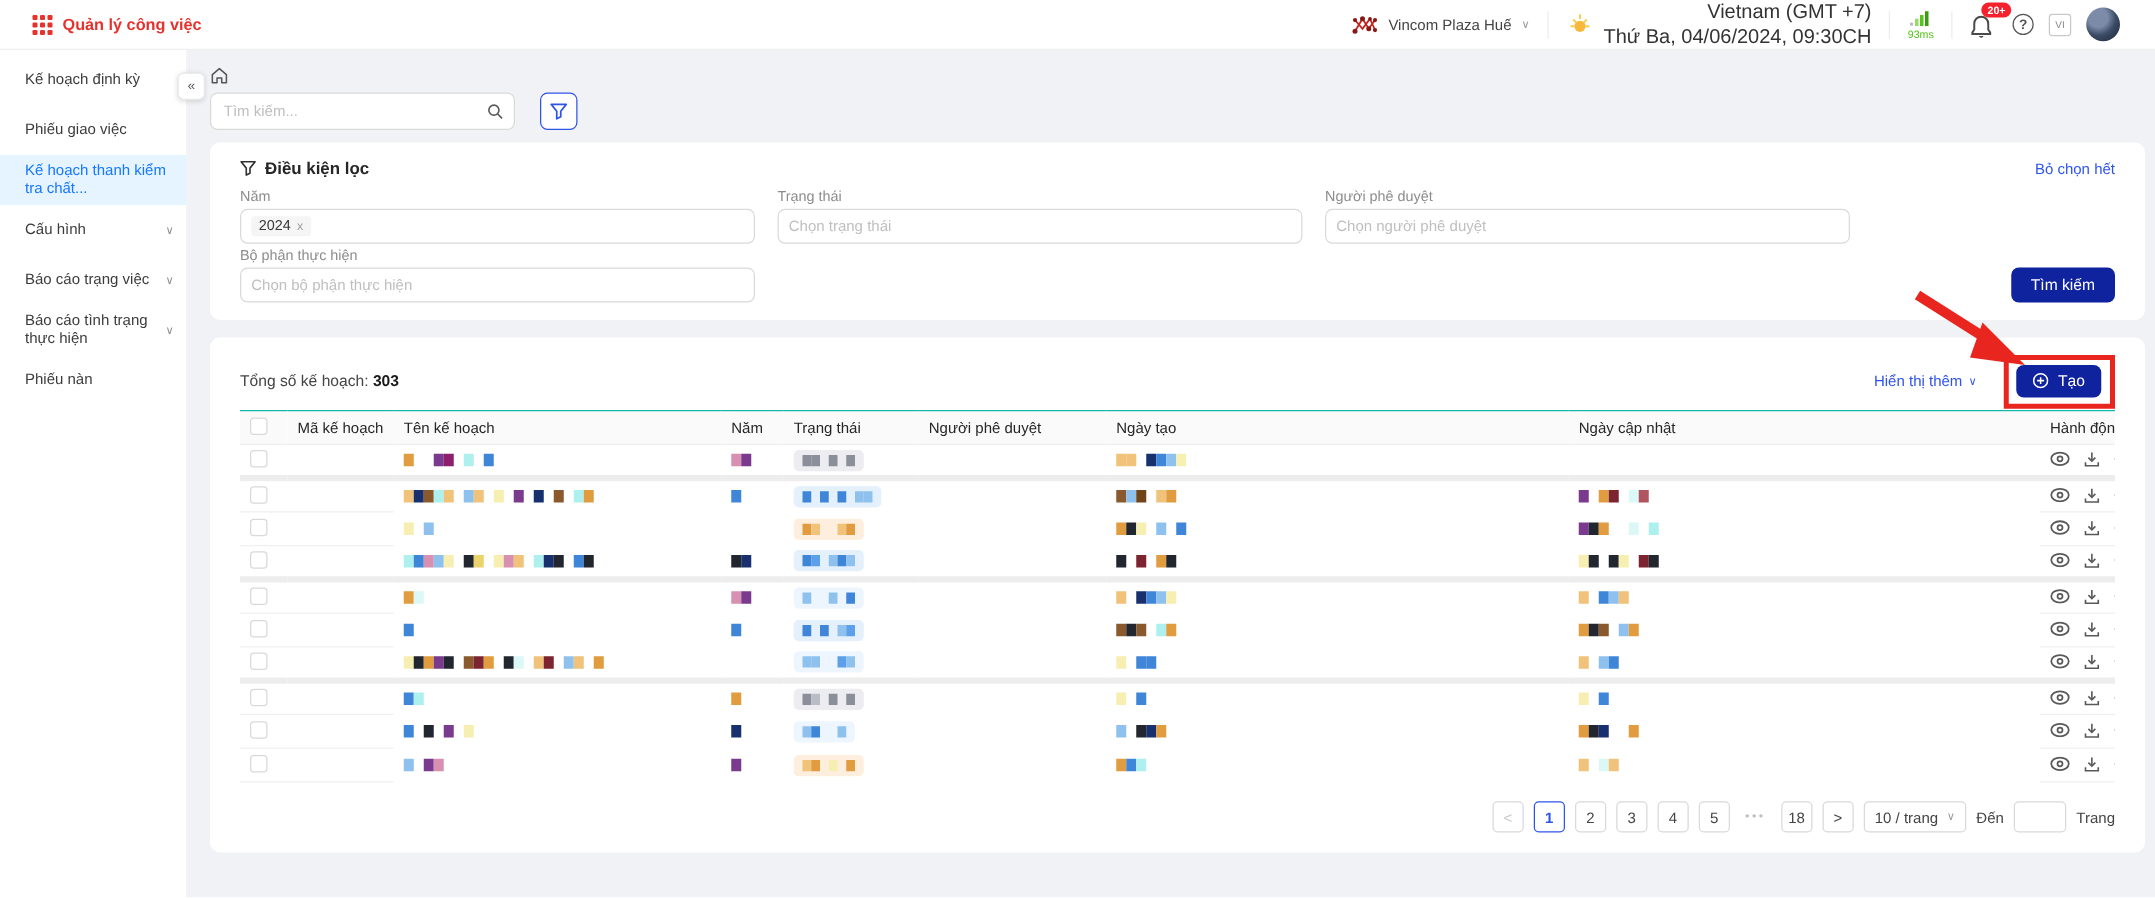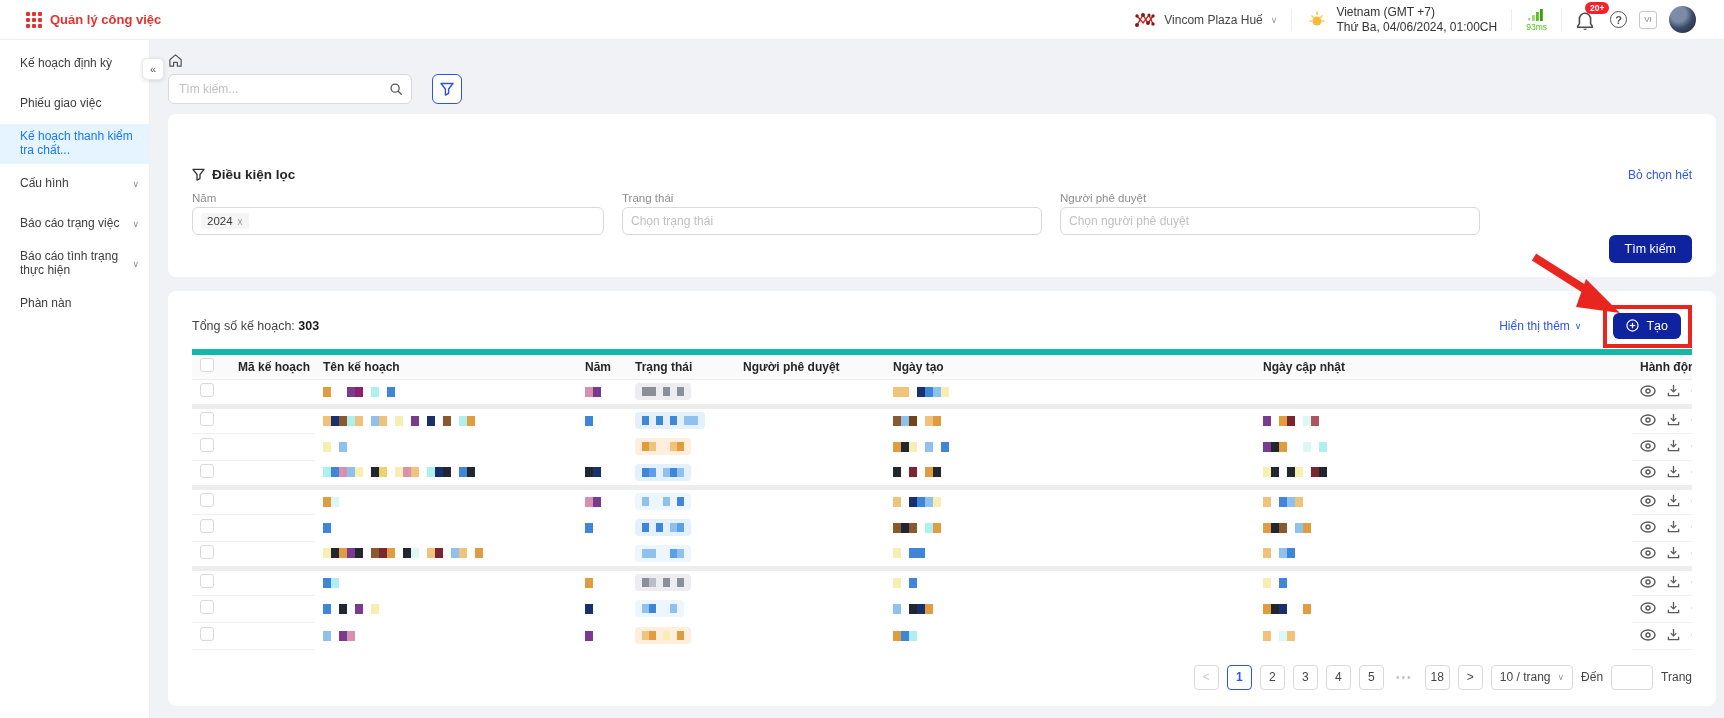--- a/index.html
+++ b/index.html
@@ -13,21 +13,21 @@
   .brand { display:flex; align-items:center; gap:8px; }
   .grid-icon { display:grid; grid-template-columns:repeat(3,4px); grid-template-rows:repeat(3,4px); gap:2px; }
   .grid-icon i { background:#e5322d; border-radius:1px; }
   .brand-title { color:#e5322d; font-size:13px; font-weight:700; }
   .top-right { display:flex; align-items:center; height:100%; }
   .tr-group { display:flex; align-items:center; gap:8px; padding:0 14px; height:26px; }
   .tr-sep { width:1px; height:22px; background:#ededed; }
   .site-name { font-size:12px; color:#444; white-space:nowrap; }
   .chev { font-size:9px; color:#999; }
   .dt-stack { display:flex; flex-direction:column; line-height:1.25; }
-  .dt-stack span { font-size:12px; color:#333; white-space:nowrap; }
+  .dt-stack span { font-size:16px; color:#333; white-space:nowrap;text-align:right; }
   .latency { display:flex; flex-direction:column; align-items:center; line-height:1; }
   .latency .ms { font-size:8.5px; color:#52c41a; margin-top:2px; }
   .bell-wrap { position:relative; width:22px; height:22px; }
   .nbadge { position:absolute; top:-7px; left:9px; background:#f5222d; color:#fff; font-size:8.5px;
     padding:1px 5px; border-radius:8px; font-weight:700; }
   .help-circle { width:17px; height:17px; border:1.5px solid #555; border-radius:50%;
     color:#555; font-size:11px; display:flex; align-items:center; justify-content:center; font-weight:700; }
   .lang-box { width:18px; height:18px; border:1px solid #c9c9c9; border-radius:3px; color:#888;
     font-size:8px; display:flex; align-items:center; justify-content:center; }
   .avatar { width:27px; height:27px; border-radius:50%;
@@ -52,21 +52,21 @@
   .title-tools { display:flex; align-items:center; }
   .search-box { width:244px; height:30px; background:#fff; border:1px solid #d9d9d9; border-radius:6px;
     display:flex; align-items:center; padding:0 8px 0 10px; }
   .search-box input { flex:1; border:none; outline:none; font-size:12px; color:#333; background:transparent; }
   .search-box input::placeholder { color:#bfbfbf; }
   .filter-toggle { width:30px; height:30px; margin-left:20px; background:#fff; border:1px solid #2f54eb;
     border-radius:6px; display:flex; align-items:center; justify-content:center; cursor:pointer; }
 
   .card { background:#fff; border-radius:8px; }
   .filter-card { margin-top:10px; padding:13px 24px 14px; }
-  .fc-head { display:flex; align-items:flex-end; justify-content:space-between;margin-top:40px; }
+  .fc-head { display:flex; align-items:flex-end; justify-content:space-between; }
   .fc-title { display:flex; align-items:center; gap:7px; font-size:13.5px; font-weight:700; color:#262626; }
   .link { color:#2f54eb; font-size:12px; cursor:pointer; }
   .fgrid { display:grid; grid-template-columns:412px 420px 420px 1fr; column-gap:18px; margin-top:6px; }
   .fld-label { font-size:11.5px; color:#8c8c8c; margin:4px 0 3px; }
   .fld-input { height:28px; border:1px solid #d9d9d9; border-radius:6px; background:#fff;
     display:flex; align-items:center; padding:0 8px; font-size:12px; color:#bfbfbf; }
   .tag { background:#f5f5f5; border-radius:3px; font-size:11.5px; color:#3a3a3a; padding:2px 6px;
     display:inline-flex; align-items:center; gap:5px; }
   .tag .x { color:#9b9b9b; font-size:10px; cursor:pointer; }
   .btn-primary { background:#10239e; color:#fff; border:none; border-radius:6px; font-size:12.5px;
@@ -77,22 +77,22 @@
   .tc-toolbar { display:flex; align-items:center; justify-content:space-between; height:42px; }
   .total-txt { font-size:12.5px; color:#444; }
   .total-txt b { color:#1a1a1a; }
   .tc-right { display:flex; align-items:center; gap:22px; }
   .show-more { display:flex; align-items:center; gap:5px; }
   .annot-box { border:4px solid #e8251f; padding:4px 7px 5px 6px; position:relative; }
   .annot-arrow { position:absolute; right:64px; top:-56px; pointer-events:none; z-index:6; }
   .btn-create { display:flex; align-items:center; gap:7px; padding:6px 13px; }
 
   table.grid { width:100%; border-collapse:collapse; table-layout:fixed; font-size:12px; margin-top:2px; }
-  .grid th { background:#fafafa; text-align:left; font-weight:700; color:#262626; height:27px;
-    padding:0 8px; border-bottom:1px solid #ededed; border-top:6px solid #14b8a6; white-space:nowrap; overflow:hidden; }
+  .grid th { background:#fafafa; text-align:left; font-weight:400; color:#262626; height:27px;
+    padding:0 8px; border-bottom:1px solid #ededed; border-top:1px solid #14b8a6; white-space:nowrap; overflow:hidden; }
   .grid td { height:27px; padding:0 8px; overflow:hidden; }
   .grid td.bordered { border-bottom:1px solid #f0f0f0; }
   tr.band td { border-top:5px solid #ededed; }
   .th-act, .td-act { text-align:right; }
   .cbx { width:14px; height:14px; border:1px solid #d9d9d9; border-radius:3px; background:#fff; display:inline-block; }
   .mos { display:flex; height:10px; }
   .mos i { width:8px; height:10px; flex:0 0 8px; }
   .badge { display:inline-flex; padding:4px 7px; border-radius:4px; }
   .badge .mos { height:9px; } .badge .mos i { width:7px; height:9px; flex-basis:7px; }
   .acts { display:inline-flex; align-items:center; gap:11px; }
@@ -155,21 +155,21 @@
           <g stroke="#f6d04d" stroke-width="1.6" stroke-linecap="round">
             <line x1="11" y1="3" x2="11" y2="5.5"></line>
               <line x1="4" y1="12" x2="6" y2="12"></line>
             <line x1="16" y1="12" x2="18" y2="12"></line>
               <line x1="6" y1="7" x2="7.5" y2="8.5"></line>
               <line x1="16" y1="7" x2="14.5" y2="8.5"></line>
           </g>
         </svg>
         <div class="dt-stack">
           <span>Vietnam (GMT +7)</span>
-          <span>Thứ Ba, 04/06/2024, 01:00CH</span>
+          <span>Thứ Ba, 04/06/2024, 09:30CH</span>
         </div>
       </div>
       <div class="tr-sep"></div>
       <div class="tr-group">
         <div class="latency">
           <svg width="18" height="13" viewBox="0 0 18 13">
             <rect x="0" y="10" width="2.5" height="2.5" rx="1" fill="#bbb"></rect>
             <rect x="4" y="7" width="2.8" height="6" fill="#95de64"></rect>
             <rect x="8" y="4" width="2.8" height="9" fill="#52c41a"></rect>
             <rect x="12" y="1" width="2.8" height="12" fill="#389e0d"></rect>
@@ -214,21 +214,21 @@
         </div>
         <div class="side-item">
           <span>Báo cáo trạng việc</span>
           <span class="schev">∨</span>
         </div>
         <div class="side-item">
           <span>Báo cáo tình trạng thực hiện</span>
           <span class="schev">∨</span>
         </div>
         <div class="side-item">
-          <span>Phàn nàn</span>
+          <span>Phiếu nàn</span>
         </div>
       </aside>
     <div class="collapse-btn">
         <span>«</span>
       </div>
 
     <main class="content">
       <div class="crumb-row">
         <svg width="15" height="15" viewBox="0 0 16 16">
           <path d="M8 2 L14 7.2 V14 H10 V10 H6 V14 H2 V7.2 Z" fill="none" stroke="#555" stroke-width="1.3" stroke-linejoin="round"></path>
@@ -278,20 +278,26 @@
                 <span>Chọn trạng thái</span>
               </div>
           </div>
           <div>
             <div class="fld-label">Người phê duyệt</div>
             <div class="fld-input">
                 <span>Chọn người phê duyệt</span>
               </div>
           </div>
           <div></div>
+          <div>
+            <div class="fld-label">Bộ phận thực hiện</div>
+            <div class="fld-input">
+                <span>Chọn bộ phận thực hiện</span>
+              </div>
+          </div>
           <div></div>
             <div></div>
           <button class="btn-primary fc-submit">Tìm kiếm</button>
         </div>
       </section>
 
       <section class="card table-card">
         <div class="tc-toolbar">
           <div class="total-txt">
             <span>Tổng số kế hoạch:</span>

